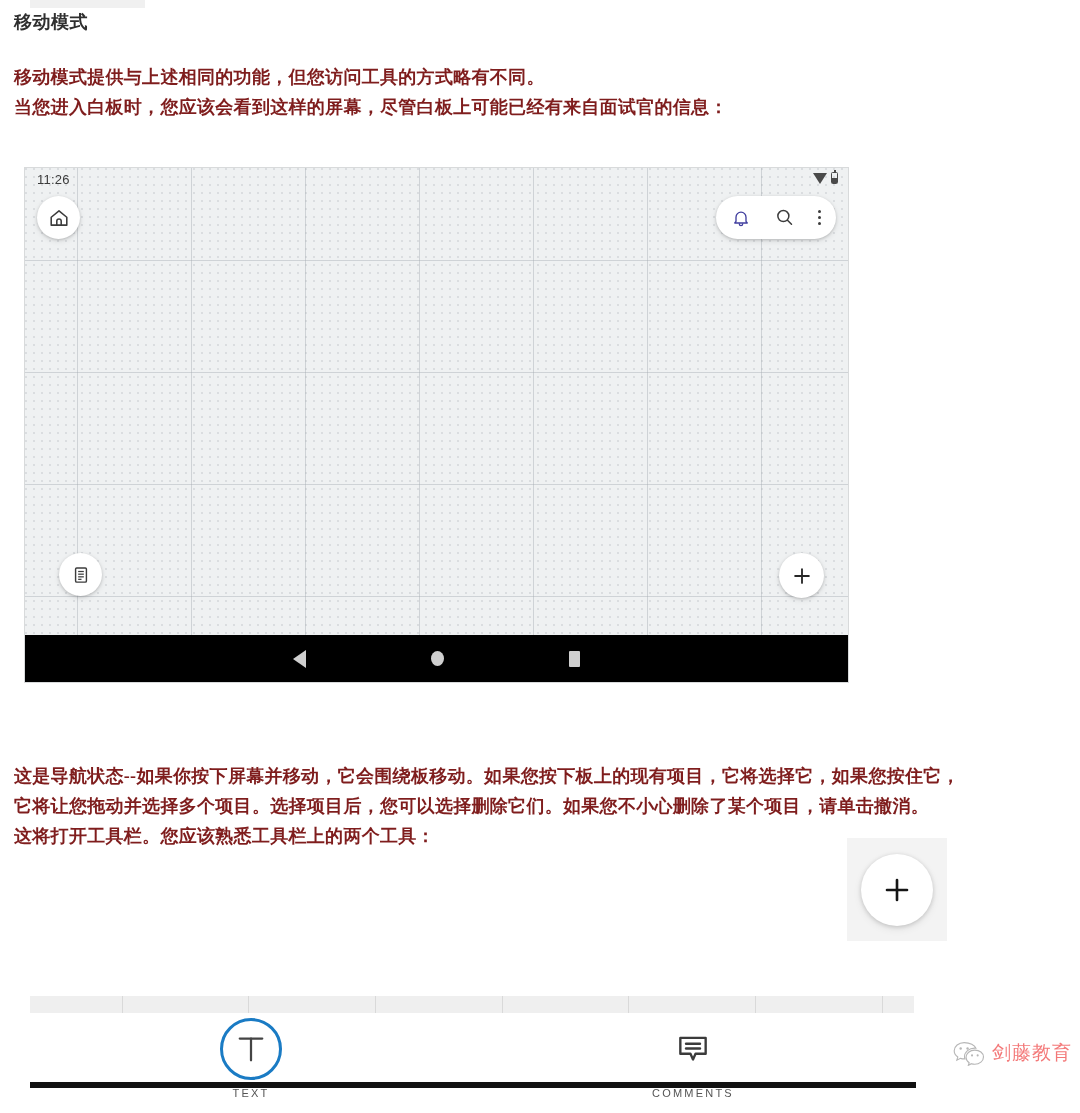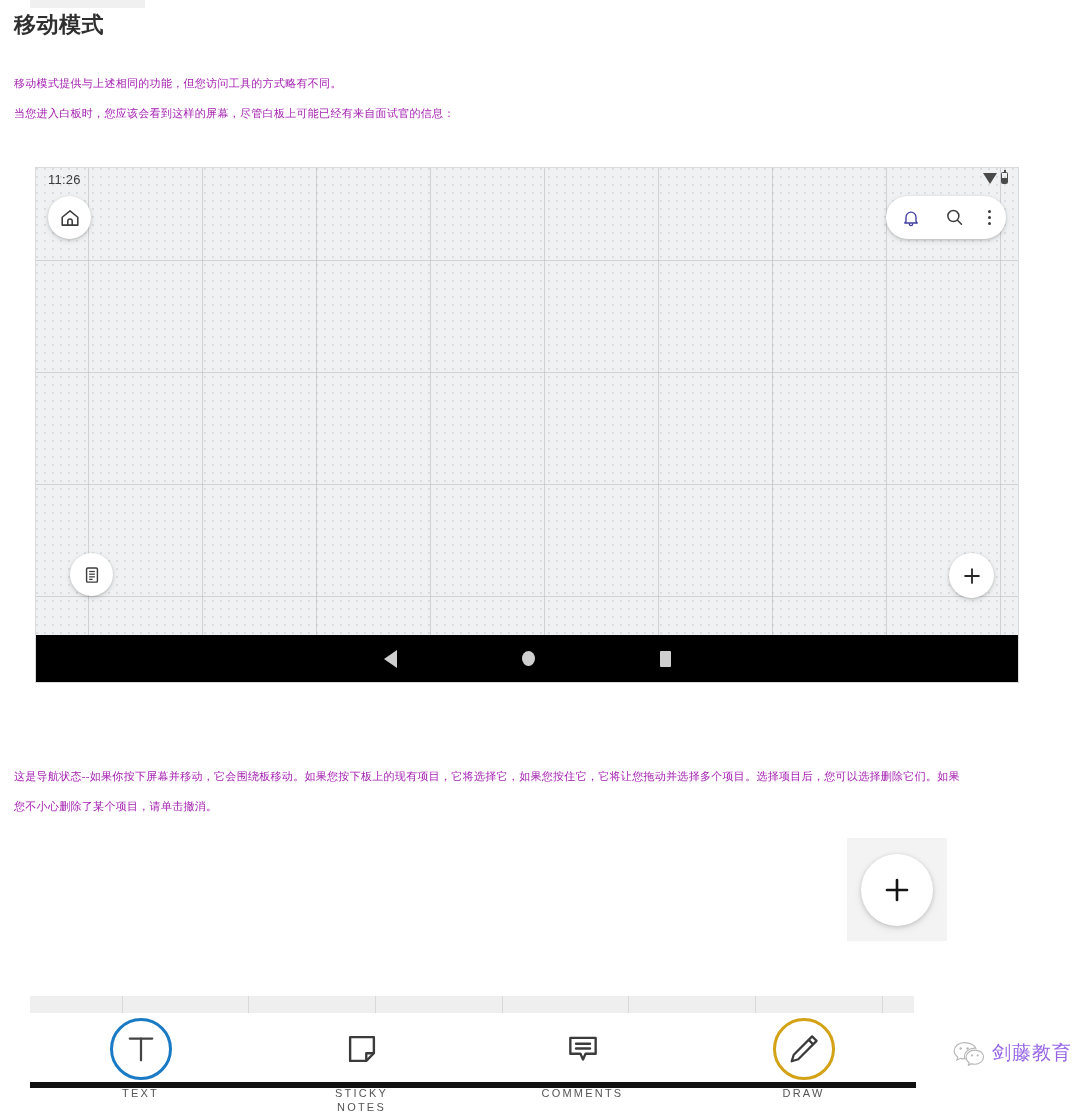--- a/index.html
+++ b/index.html
@@ -19,41 +19,42 @@
     left: 30px; top: 0px;
     width: 115px; height: 8px;
     background: #f0f0f0;
   }
 
   
   .article { position: absolute; left: 14px; top: 0; width: 1000px; }
 
   .h-title {
     font-family: "Liberation Sans", "DejaVu Sans", sans-serif;
-    font-size: 22px;
+    font-size: 18px;
     font-weight: bold;
     color: #2f2f2f;
     margin-top: 10px;
     letter-spacing: .5px;
   }
 
   .para {
-    font-size: 11px;
-    color: #a21caf;
+    font-size: 18px;
+    color: #7f1d1d;
     line-height: 30px;
     letter-spacing: .3px;
+    font-weight: bold;
   }
   .para.p1 { margin-top: 28px; }
   .para.p2 { }
 
   
   .phone {
     position: absolute;
-    left: 36px; top: 168px;
-    width: 982px; height: 514px;
+    left: 25px; top: 168px;
+    width: 823px; height: 514px;
     background: #fca5a5;
     box-shadow: 0 0 0 1px #d8dadb;
     overflow: hidden;
   }
 
   
   .board {
     position: absolute; inset: 0;
     background-color: #eff1f2;
     background-image:
@@ -205,21 +206,21 @@
   }
 
   
   .watermark {
     position:absolute; right: 8px; top: 1040px;
     display:flex; align-items:center; gap:7px;
     opacity:.72;
   }
   .wm-text {
     font-family:Liberation Serif, serif;
-    font-size:19px; color:#6d28d9; letter-spacing:1px;
+    font-size:19px; color:#ef4444; letter-spacing:1px;
   }
 </style>
 </head>
 <body>
 
 <div class="top-strip"></div>
 
 <div class="article">
   <div class="h-title">移动模式</div>
   <div class="para p1">移动模式提供与上述相同的功能，但您访问工具的方式略有不同。</div>
@@ -285,20 +286,21 @@
 
   <div class="navbar">
     <span class="nav-back"></span>
     <span class="nav-home"></span>
     <span class="nav-rec"></span>
   </div>
 </div>
 
 <div class="article" style="top:761px;">
   <div class="para" style="width:955px;">这是导航状态--如果你按下屏幕并移动，它会围绕板移动。如果您按下板上的现有项目，它将选择它，如果您按住它，它将让您拖动并选择多个项目。选择项目后，您可以选择删除它们。如果您不小心删除了某个项目，请单击撤消。</div>
+  <div class="para p2">这将打开工具栏。您应该熟悉工具栏上的两个工具：</div>
 </div>
 
 <div class="plus-figure">
   <div class="circ">
     <svg width="30" height="30" viewBox="0 0 24 24" stroke="#151515" stroke-width="2.1" stroke-linecap="round">
       <line x1="12" y1="4" x2="12" y2="20"></line>
       <line x1="4" y1="12" x2="20" y2="12"></line>
     </svg>
   </div>
 </div>
@@ -321,58 +323,35 @@
         <svg width="36" height="36" viewBox="0 0 24 24" stroke="#444" stroke-width="1.5" stroke-linecap="round">
           <line x1="4.5" y1="5" x2="19.5" y2="5"></line>
           <line x1="12" y1="5" x2="12" y2="19.5"></line>
         </svg>
       </div>
       <div class="lbl-wrap">
         <span class="tool-lbl">TEXT</span>
       </div>
     </div>
 
-    <div class="tool">
-      <div class="tool-ico">
-        <svg width="38" height="38" viewBox="0 0 24 24" fill="none" stroke="#3b3b3b" stroke-width="1.5" stroke-linejoin="round">
-          <path d="M4.5 4.5h15v10.2l-4.8 4.8H4.5z"></path>
-          <path d="M19.5 14.7h-4.8v4.8"></path>
-        </svg>
-      </div>
-      <div class="lbl-wrap">
-        <span class="tool-lbl">STICKY
-NOTES</span>
-      </div>
-    </div>
 
 
     <div class="tool">
       <div class="tool-ico">
         <svg width="38" height="38" viewBox="0 0 24 24" fill="none" stroke="#3b3b3b" stroke-width="1.5" stroke-linejoin="round" stroke-linecap="round">
           <path d="M4 5h16v10h-6.4L12 18.6 10.4 15H4z"></path>
           <line x1="7.6" y1="8.7" x2="16.4" y2="8.7"></line>
           <line x1="7.6" y1="11.7" x2="16.4" y2="11.7"></line>
         </svg>
       </div>
       <div class="lbl-wrap">
         <span class="tool-lbl">COMMENTS</span>
       </div>
     </div>
 
-    <div class="tool">
-      <div class="tool-ico ring-gold">
-        <svg width="36" height="36" viewBox="0 0 24 24" fill="none" stroke="#3b3b3b" stroke-width="1.5" stroke-linejoin="round">
-          <path d="M17.4 3.6 20.4 6.6 8.2 18.8 3.8 20.2 5.2 15.8z"></path>
-          <line x1="15.1" y1="5.9" x2="18.1" y2="8.9"></line>
-        </svg>
-      </div>
-      <div class="lbl-wrap">
-        <span class="tool-lbl">DRAW</span>
-      </div>
-    </div>
 
 
 
   </div>
 </div>
 
 <div class="bottom-rule"></div>
 
 <div class="watermark">
   <svg width="32" height="26" viewBox="0 0 40 32">

